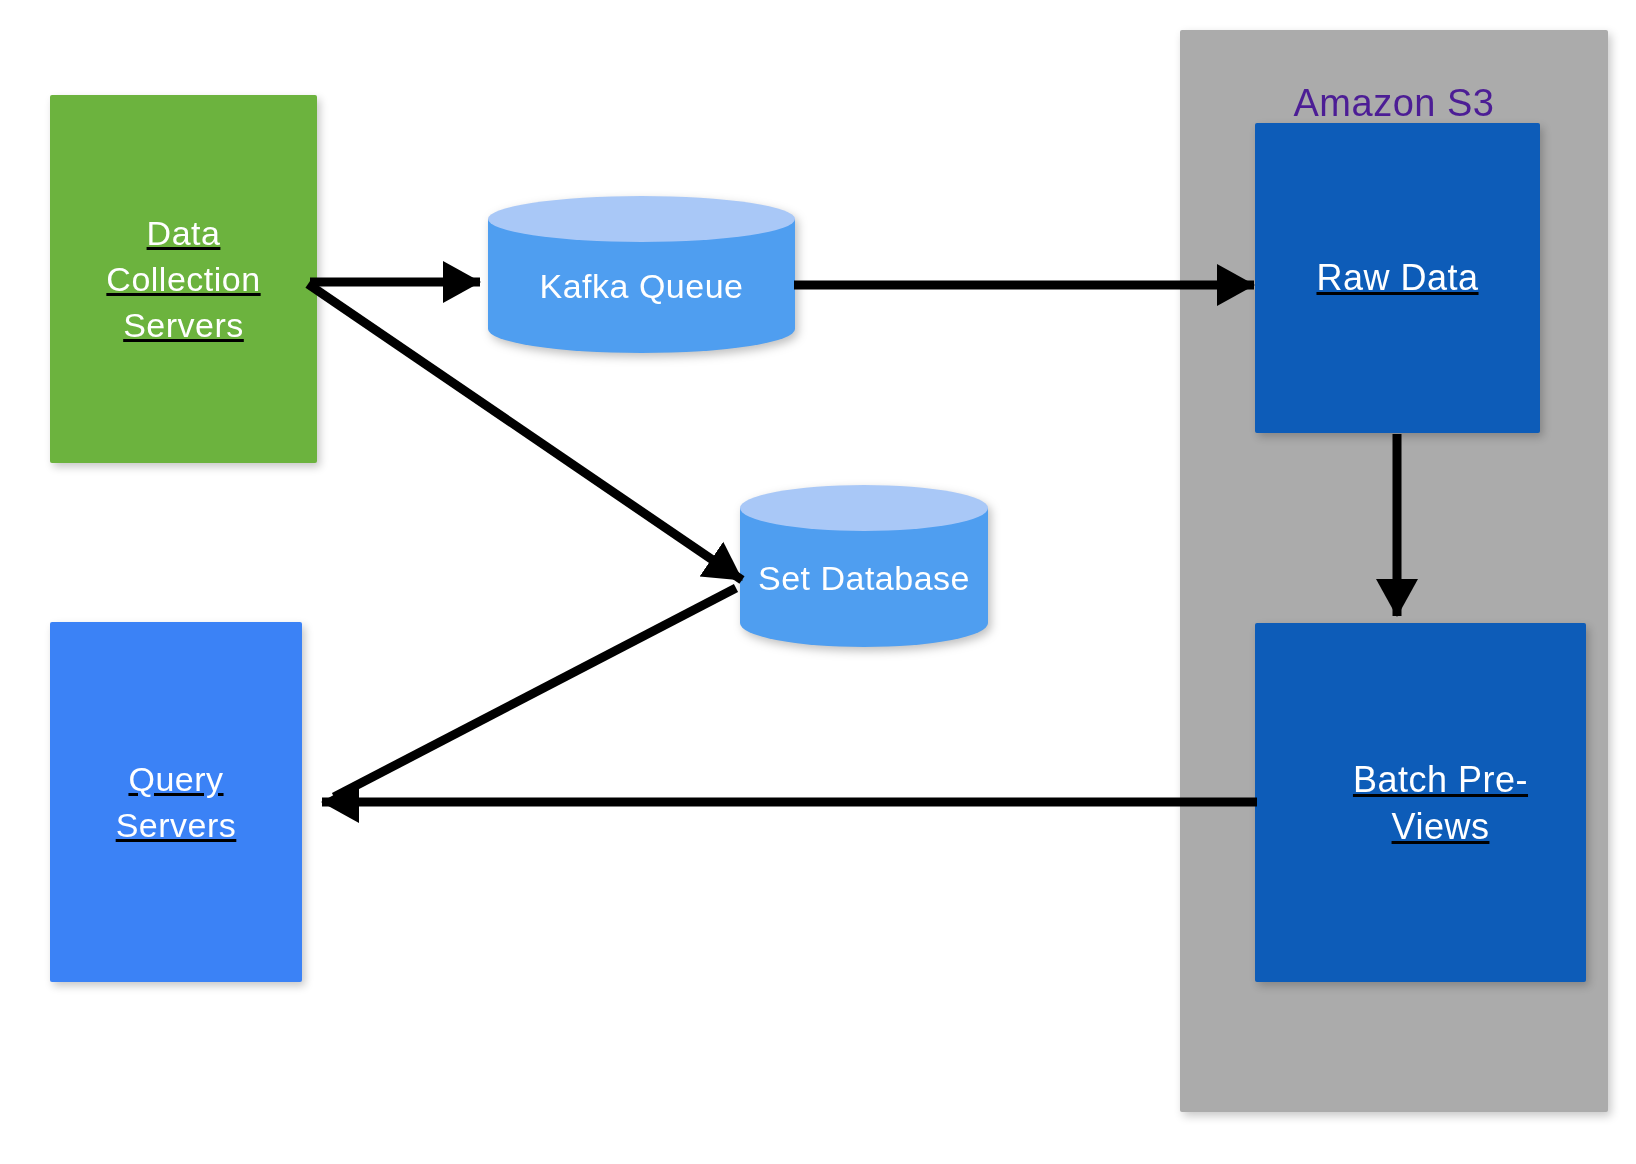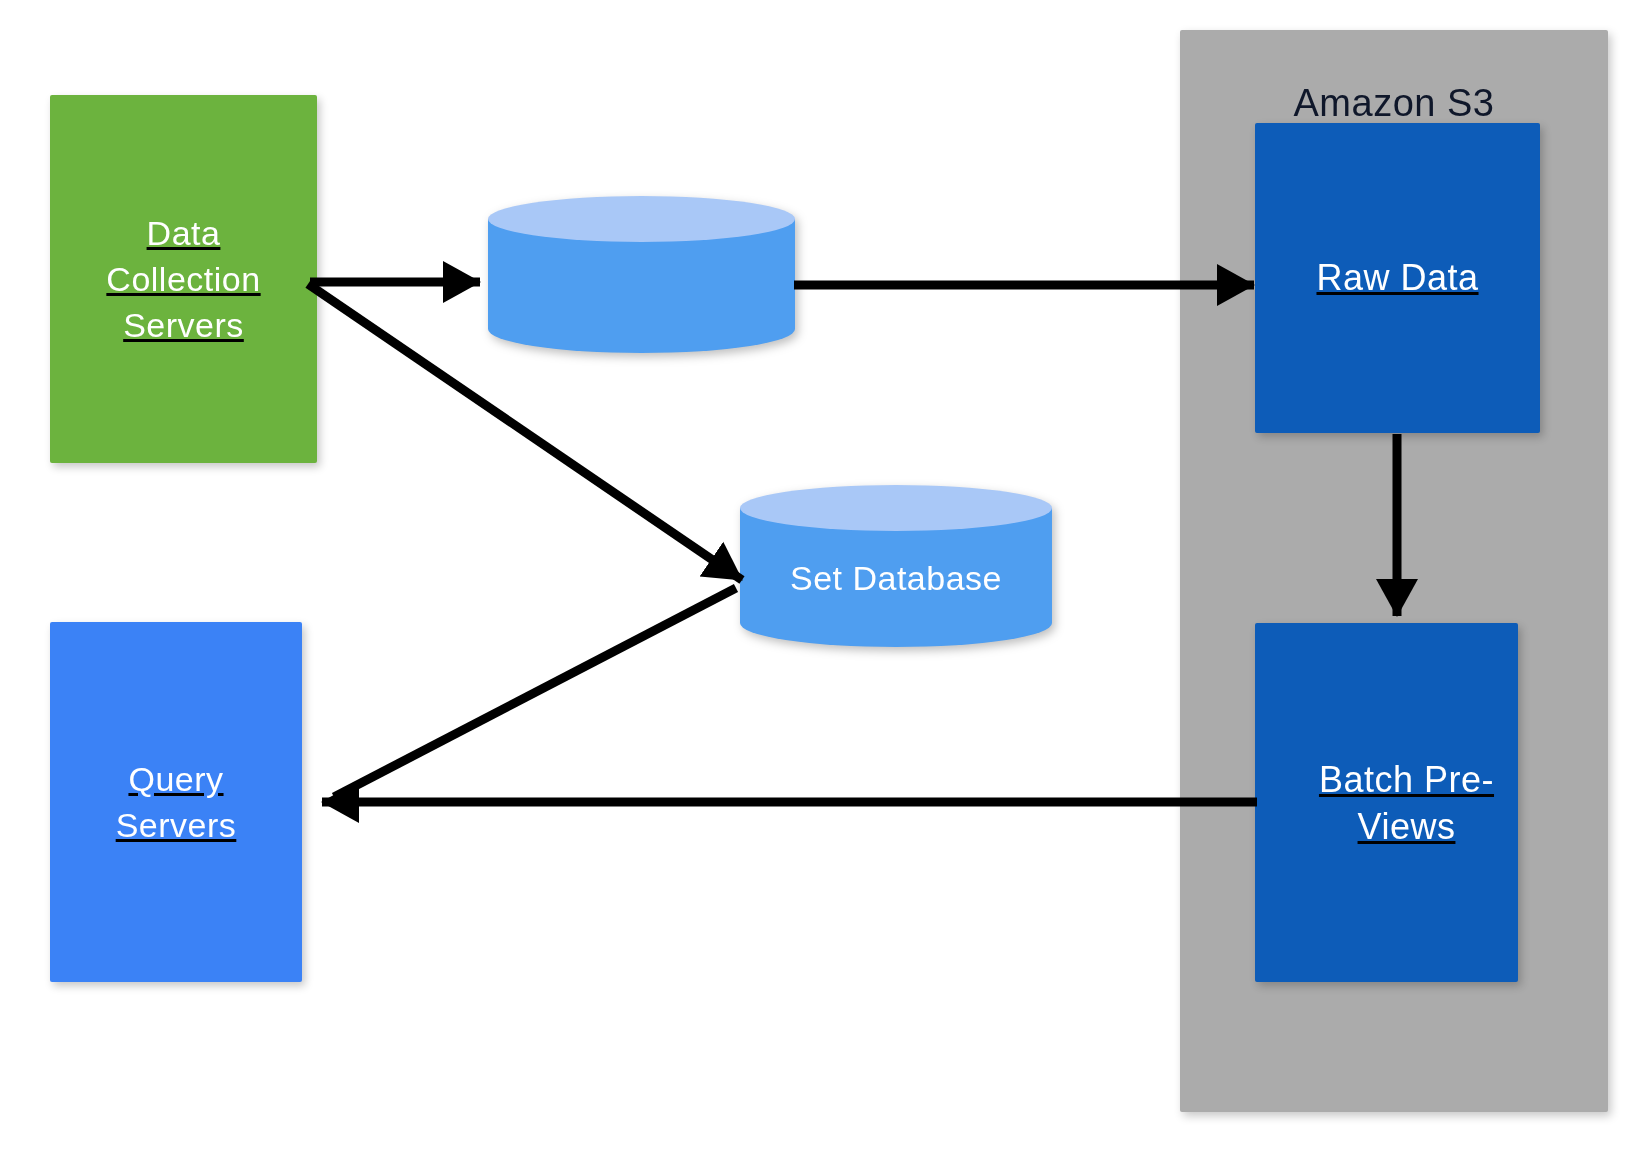--- a/index.html
+++ b/index.html
@@ -44,27 +44,27 @@
     position:absolute;
     left:1180px; top:30px; width:428px; height:1082px;
     background:#ABABAB;
     border-radius:2px;
     box-shadow:3px 4px 10px rgba(0,0,0,0.22);
   }
   #s3-title {
     position:absolute;
     left:0; top:52px; width:100%;
     text-align:center;
-    color:#0f172a;
+    color:#4c1d95;
     font-size:38px;
     font-weight:400;
     letter-spacing:0.5px;
   }
   #node-raw-data    { left:1255px; top:123px; width:285px; height:310px; background:#0D5CB8; border-radius:2px;justify-content:center; }
-  #node-batch-views { left:1255px; top:623px; width:263px; height:359px; background:#0D5CB8; border-radius:2px;padding-left:40px; }
+  #node-batch-views { left:1255px; top:623px; width:331px; height:359px; background:#0D5CB8; border-radius:2px;padding-left:40px; }
 
   
   .cylinder {
     position:absolute;
     filter:drop-shadow(3px 4px 5px rgba(0,0,0,0.25));
   }
   .cyl-body {
     position:absolute;
     left:0; right:0; top:23px; bottom:0;
     background:#4F9EF0;
@@ -77,21 +77,21 @@
     background:#A9C8F7;
   }
   .cyl-label {
     position:absolute;
     left:0; right:0; top:23px; bottom:0;
     display:flex;
     align-items:center;
     justify-content:center;
   }
   #node-kafka-queue  { left:488px; top:196px; width:307px; height:157px; }
-  #node-set-database { left:740px; top:485px; width:312px; height:162px; }
+  #node-set-database { left:740px; top:485px; width:248px; height:162px; }
 
   
   #arrow-layer {
     position:absolute;
     left:0; top:0;
     width:1636px; height:1164px;
     z-index:5;
     pointer-events:none;
   }
 </style>
@@ -115,20 +115,23 @@
   <div id="node-query-servers" class="box">
     <div class="node-label">
       <span>Query</span>
       <span>Servers</span>
     </div>
   </div>
 
   <div id="node-kafka-queue" class="cylinder">
     <div class="cyl-body"></div>
     <div class="cyl-top"></div>
+    <div class="cyl-label">
+      <div class="node-label">Kafka Queue</div>
+    </div>
   </div>
 
   <div id="node-set-database" class="cylinder">
     <div class="cyl-body"></div>
     <div class="cyl-top"></div>
     <div class="cyl-label">
       <div class="node-label">Set Database</div>
     </div>
   </div>
 

